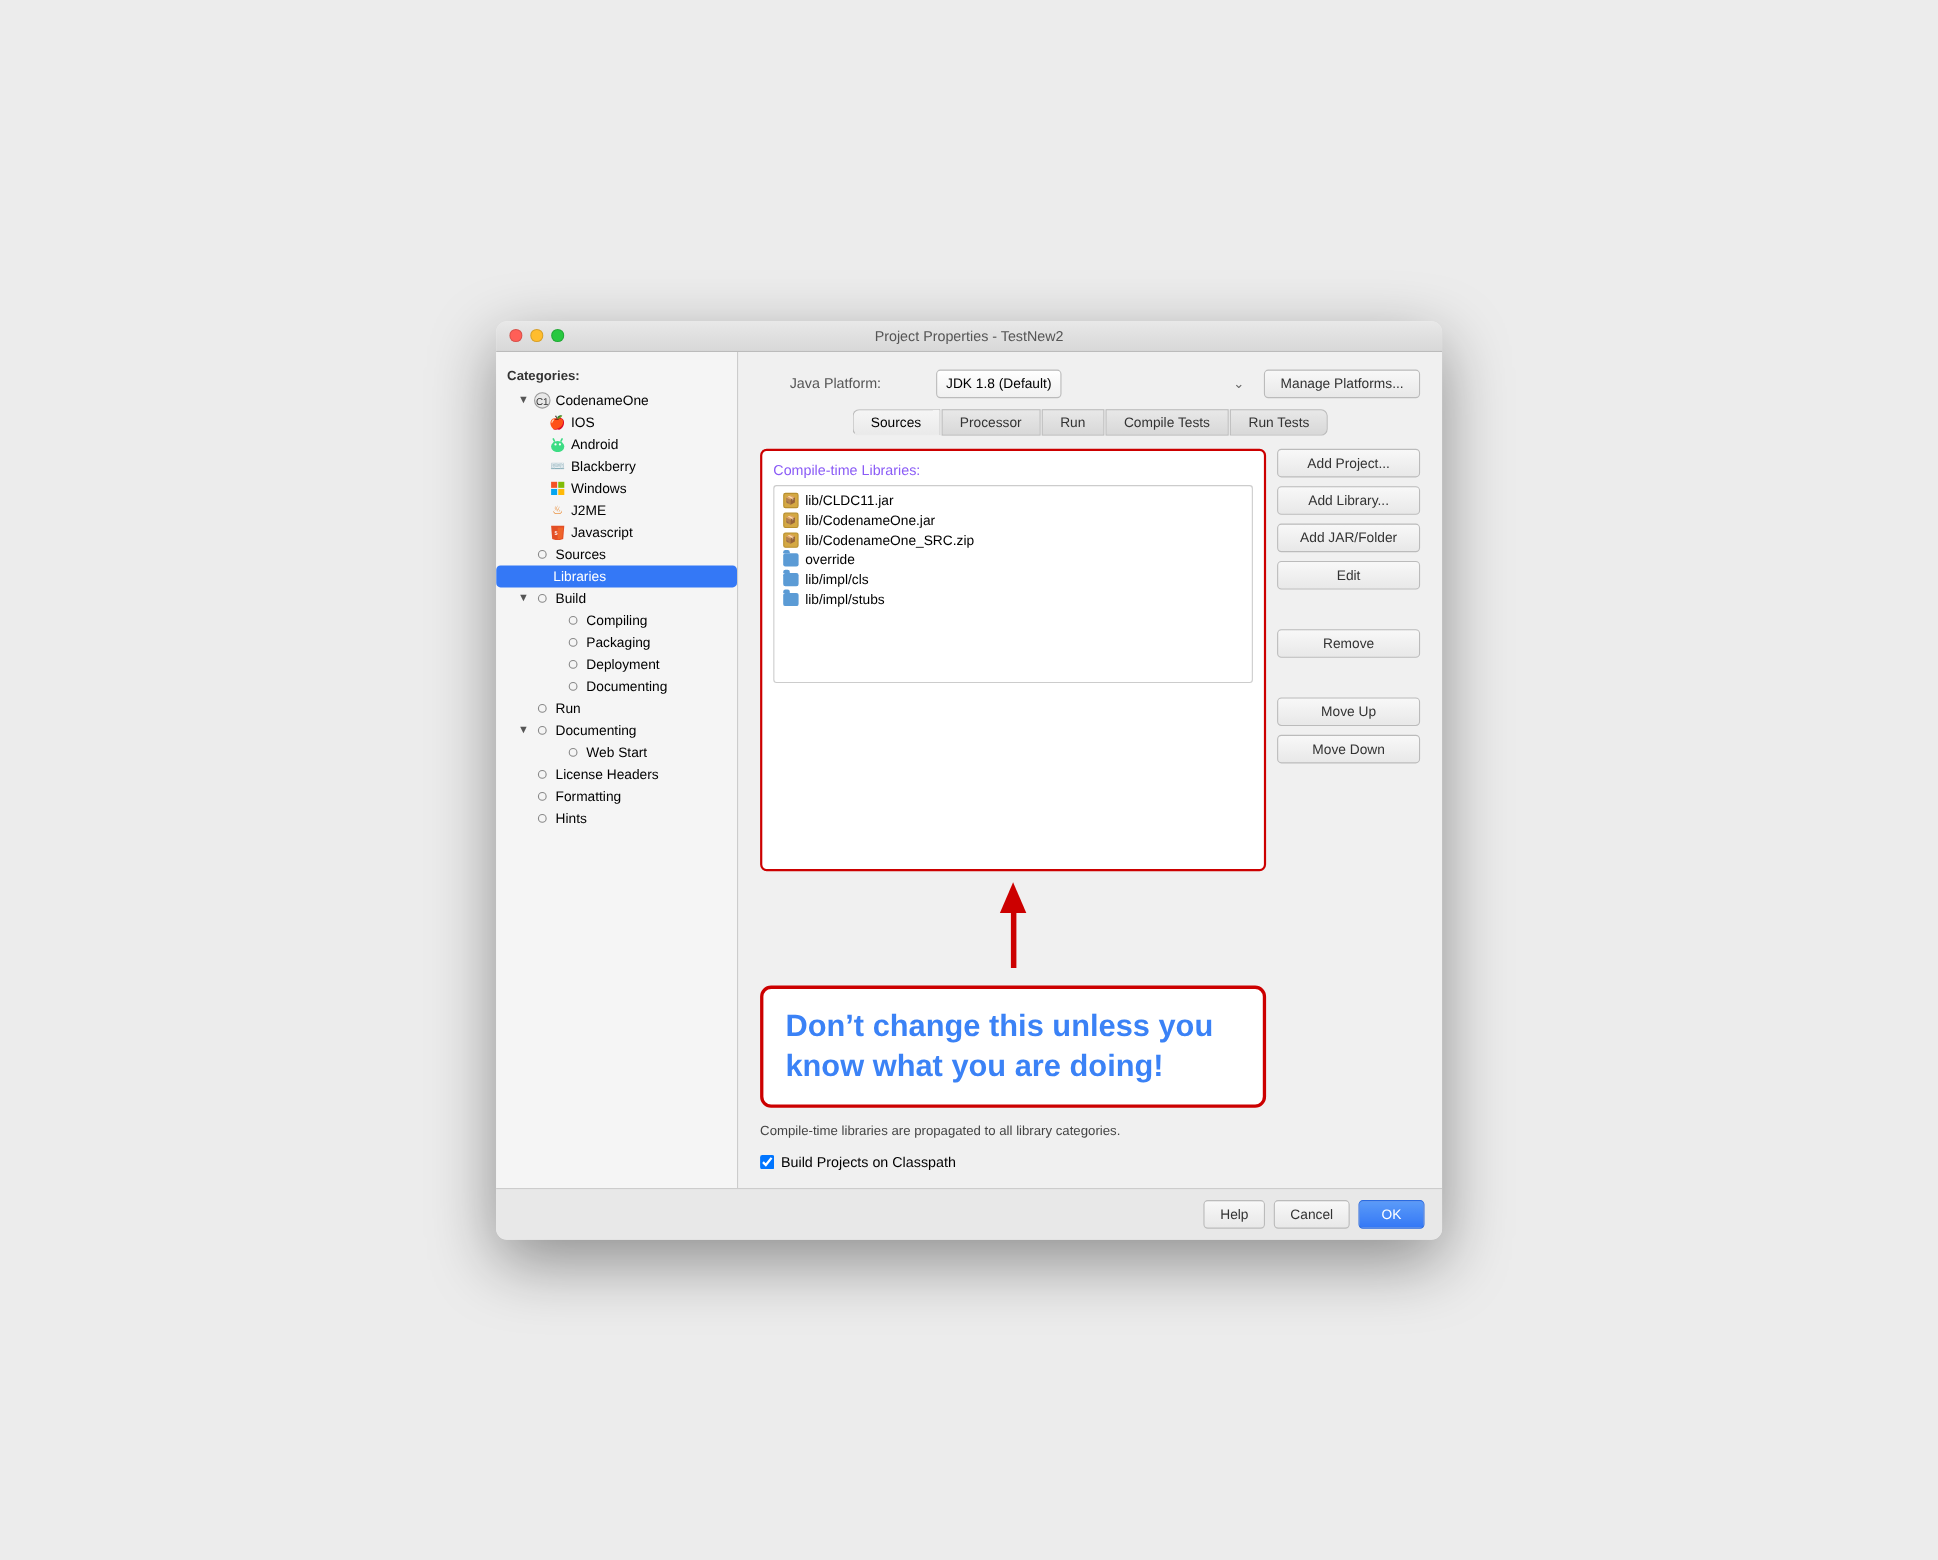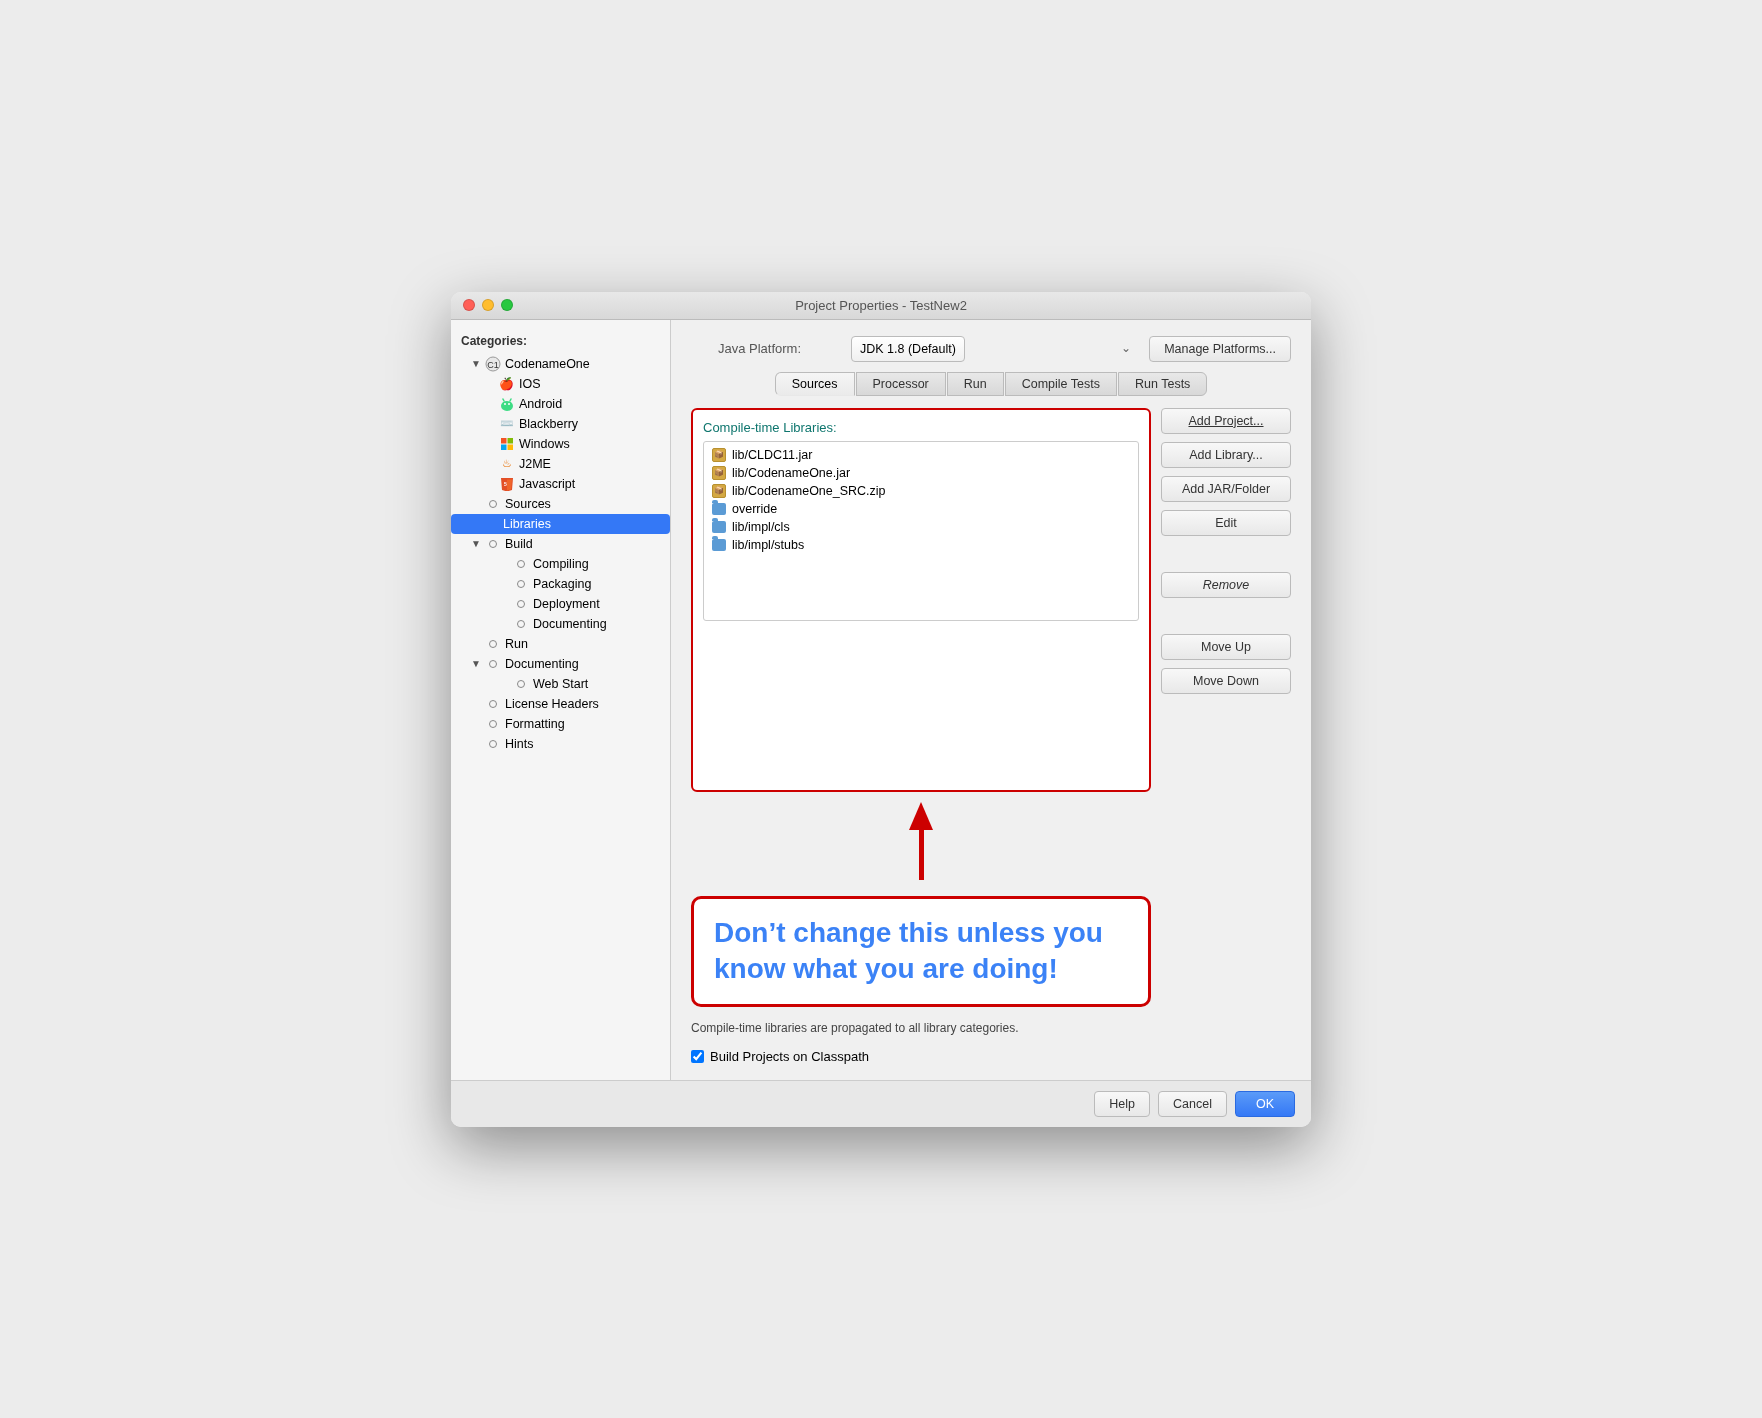--- a/index.html
+++ b/index.html
@@ -197,21 +197,21 @@
     .libs-container {
       border: 2px solid #cc0000;
       border-radius: 6px;
       padding: 10px;
       background: white;
       position: relative;
       flex: 1;
     }
     .libs-header {
       font-size: 13px;
-      color: #0f766e;
+      color: #8b5cf6;
       margin-bottom: 6px;
     }
     .libs-list {
       flex: 1;
       border: 1px solid #ccc;
       border-radius: 3px;
       background: white;
       overflow-y: auto;
       padding: 4px 0;
     }
@@ -561,26 +561,26 @@
             <div style="width:0;height:0;border-left:12px solid transparent;border-right:12px solid transparent;border-bottom:28px solid #cc0000;"></div>
             <div style="width:5px;height:50px;background:#cc0000;"></div>
           </div>
 
           <div class="callout-box">
             <div class="callout-text">Don’t change this unless you know what you are doing!</div>
           </div>
         </div>
 
         <div class="section-right">
-          <button class="mac-button" style="width:100%;text-decoration:underline;">Add Project...</button>
+          <button class="mac-button" style="width:100%;">Add Project...</button>
           <button class="mac-button" style="width:100%;">Add Library...</button>
           <button class="mac-button" style="width:100%;">Add JAR/Folder</button>
           <button class="mac-button" style="width:100%;">Edit</button>
           <div style="height:20px;"></div>
-          <button class="mac-button" style="width:100%;font-style:italic;">Remove</button>
+          <button class="mac-button" style="width:100%;">Remove</button>
           <div style="height:20px;"></div>
           <button class="mac-button" style="width:100%;">Move Up</button>
           <button class="mac-button" style="width:100%;">Move Down</button>
         </div>
       </div>
 
       <div class="footer-row">
         <span class="footer-text">Compile-time libraries are propagated to all library categories.</span>
       </div>
       <div class="checkbox-row">

